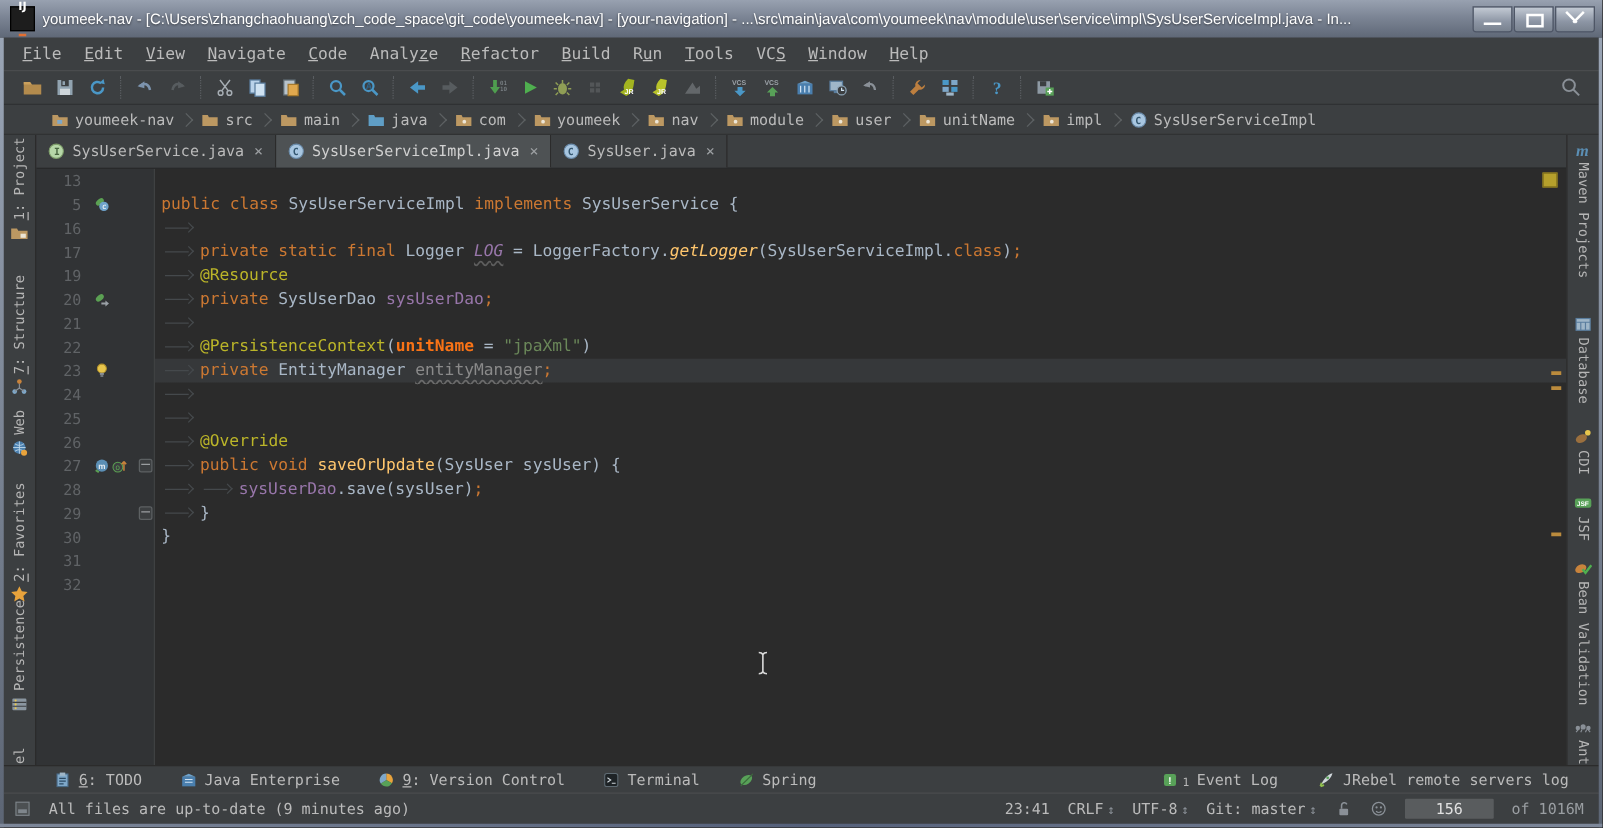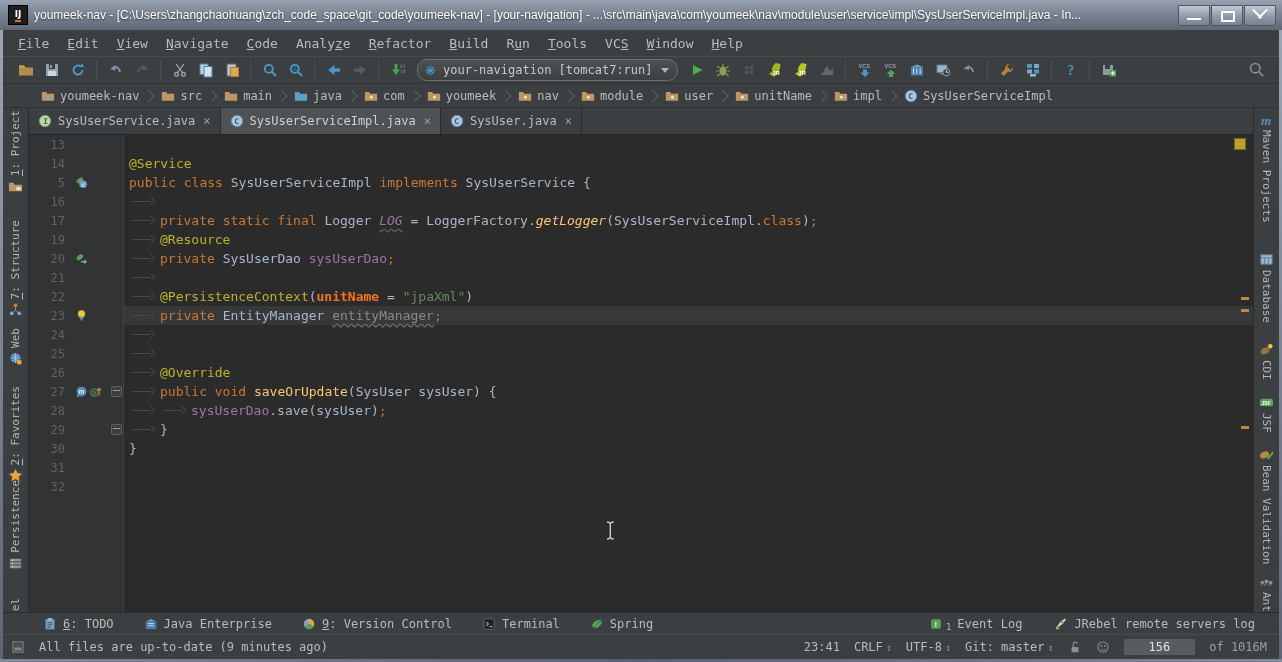--- a/index.html
+++ b/index.html
@@ -8,21 +8,21 @@
   svg{display:block;}
   #frame{position:relative;width:1282px;height:662px;background:#3c3f41;}
   
   .edge{position:absolute;background:linear-gradient(#9aa5b5,#5c6574);z-index:50;}
   #edge-l{left:0;top:30px;bottom:0;width:3px;}
   #edge-r{right:0;top:30px;bottom:0;width:3px;}
   #edge-b{left:0;right:0;bottom:0;height:3px;background:linear-gradient(90deg,#7e889a,#55607a,#7e889a);}
   
   #titlebar{position:absolute;left:0;top:0;right:0;height:30px;background:linear-gradient(#98a1b0 0%,#7c8595 45%,#5f6877 100%);display:flex;align-items:center;padding:0 6px;box-sizing:border-box;z-index:60;}
   #app-icon{width:18px;height:18px;background:#1d1d1d;border:1px solid #000;color:#fff;font-size:9px;font-weight:bold;display:flex;align-items:center;justify-content:center;margin:0 6px 0 2px;font-family:"DejaVu Sans",sans-serif;}
-  #app-icon i{font-style:normal;border-bottom:2px solid #e26f32;padding-bottom:1px;}
+  #app-icon i{font-style:normal;border-bottom:2px solid #e26f32;padding-bottom:16px;}
   #window-title{color:#fff;font-size:12px;font-family:"Liberation Sans",sans-serif;text-shadow:0 1px 2px rgba(0,0,0,.6);white-space:nowrap;overflow:hidden;flex:1;}
   #win-controls{display:flex;margin-left:8px;}
   .winbtn{width:30px;height:19px;border:1px solid #4e5666;background:linear-gradient(#c3cad4,#8c95a4 60%,#79828f);position:relative;margin-left:1px;border-radius:0 0 3px 3px;}
   .winbtn::before,.winbtn::after{content:"";position:absolute;}
   #btn-min::before{left:8px;right:8px;bottom:5px;border-top:2px solid #fff;}
   #btn-max::before{left:9px;top:5px;width:10px;height:7px;border:2px solid #fff;}
   #btn-close::before{left:9px;top:4px;width:12px;border-top:2px solid #fff;transform:rotate(45deg) translateY(4px);}
   #btn-close::after{left:9px;top:4px;width:12px;border-top:2px solid #fff;transform:rotate(-45deg) translateY(4px);}
   
   #menubar{position:absolute;left:3px;right:3px;top:30px;height:26px;background:#3c3f41;display:flex;align-items:center;padding-left:6px;z-index:10;}
@@ -235,30 +235,20 @@
       <span class="tsep"></span>
       <span class="tbtn">
         <span>
           <svg width="16" height="16" viewBox="0 0 16 16">
             <path d="M4.5 2v5.5H2L6 13l4-5.5H7.5V2z" fill="#4f9e4f"></path>
             <text x="10" y="6" font-size="4.6" fill="#8a9297" font-family="monospace">01</text>
             <text x="10" y="11" font-size="4.6" fill="#8a9297" font-family="monospace">10</text>
           </svg>
         </span>
       </span>
-      <span id="run-combo">
-        <span>
-          <svg width="13" height="13" viewBox="0 0 16 16">
-            <circle cx="8" cy="8" r="2.6" fill="#4a97c6"></circle>
-            <path d="M8 2v3M8 11v3M2 8h3M11 8h3M4 4l2 2M10 10l2 2M12 4l-2 2M6 10l-2 2" stroke="#4a97c6" stroke-width="1.8"></path>
-          </svg>
-        </span>
-        <span class="lbl">your-navigation [tomcat7:run]</span>
-        <span class="caret"></span>
-      </span>
       <span class="tbtn">
         <span>
           <svg width="16" height="16" viewBox="0 0 16 16">
             <path d="M4 3l9.5 5L4 13z" fill="#4faf4f"></path>
           </svg>
         </span>
       </span>
       <span class="tbtn">
         <span>
           <svg width="16" height="16" viewBox="0 0 16 16">
@@ -593,26 +583,20 @@
           </span>
         </div>
       <div id="editor">
         <div id="gutter-bg"></div>
         <div id="rows">
             <div class="row">
               <span class="ln-num">13</span>
               <span class="ln-icons"></span>
               <span class="ln-fold"></span>
               <span class="ln-code"></span>
-            </div>
-            <div class="row">
-              <span class="ln-num">14</span>
-              <span class="ln-icons"></span>
-              <span class="ln-fold"></span>
-              <span class="ln-code"><span class="ann">@Service</span></span>
             </div>
             <div class="row">
               <span class="ln-num">5</span>
               <span class="ln-icons">
                 <span>
                   <svg width="13" height="13" viewBox="0 0 16 16">
                     <ellipse cx="6" cy="5.5" rx="4.5" ry="2.8" transform="rotate(-40 6 5.5)" fill="#5ba153"></ellipse>
                     <circle cx="10" cy="10" r="4.6" fill="#6fa3cc"></circle>
                     <text x="8" y="13" font-size="7.5" fill="#ffffff" font-family="monospace">c</text>
                   </svg>

